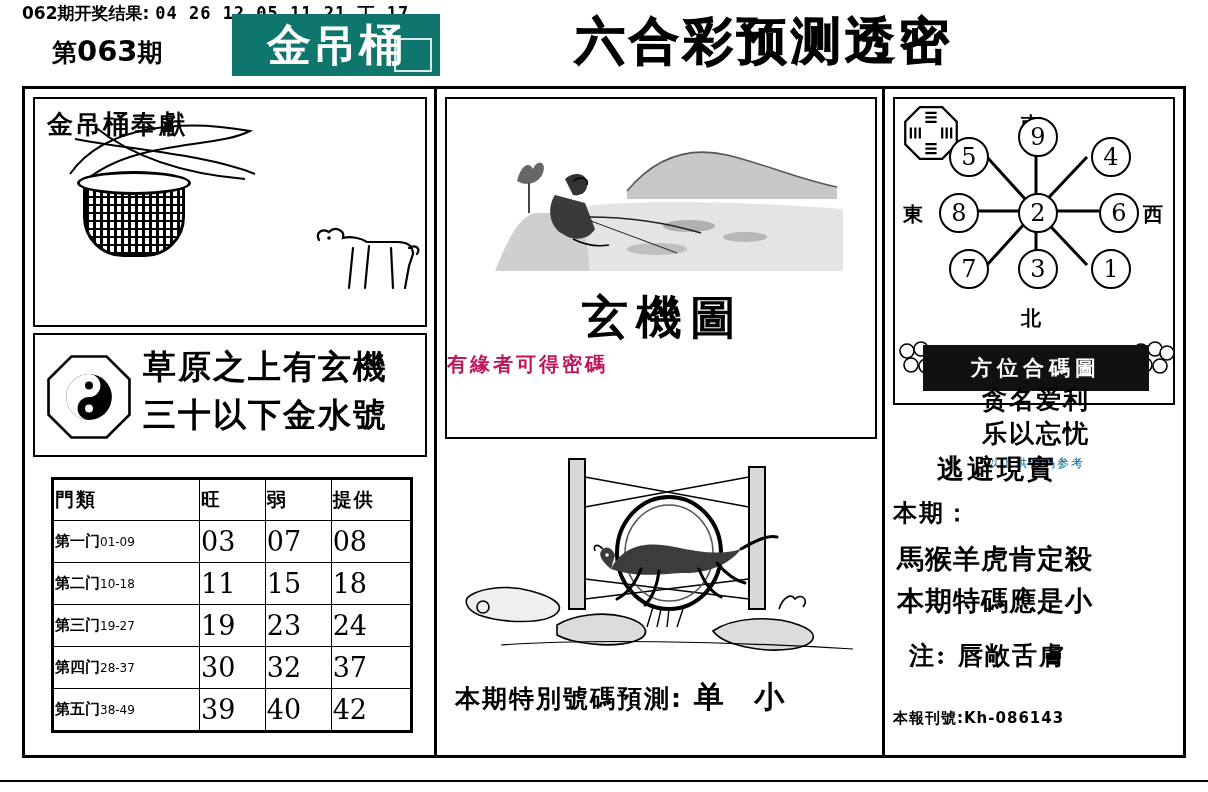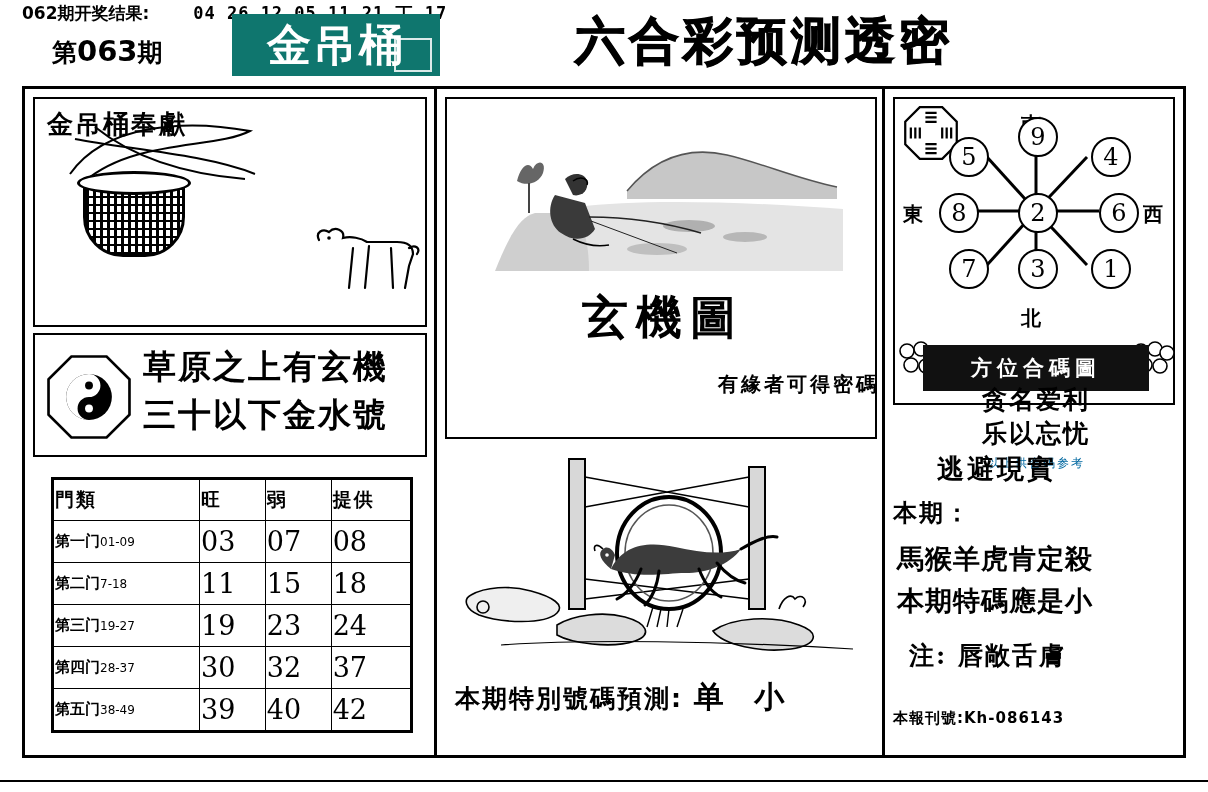--- a/index.html
+++ b/index.html
@@ -1,21 +1,21 @@
 <!DOCTYPE html>
 <html><head>
 <meta charset="utf-8">
 <style>
   html,body{margin:0;padding:0;background:#fff;}
   body{width:1208px;height:792px;font-family:"DejaVu Sans","Liberation Sans",sans-serif;color:#000;overflow:hidden;}
   .page{position:relative;width:1208px;height:792px;background:#fff;}
 
   
   .topline{position:absolute;left:22px;top:2px;font-size:17px;font-weight:bold;letter-spacing:0px;white-space:nowrap;}
-  .topline .nums{font-family:"DejaVu Sans Mono","Liberation Mono",monospace;letter-spacing:1px;margin-left:38px;}
+  .topline .nums{font-family:"DejaVu Sans Mono","Liberation Mono",monospace;letter-spacing:1px;}
 
   .issue{position:absolute;left:52px;top:34px;font-size:25px;font-weight:bold;white-space:nowrap;}
   .issue .num{font-size:29px;}
 
   .logo{position:absolute;left:232px;top:14px;width:208px;height:62px;
         background:#0f766e;color:#fff;font-size:44px;font-weight:bold;letter-spacing:2px;
         display:flex;align-items:center;justify-content:center;overflow:hidden;}
   .logo .stamp{position:absolute;right:8px;bottom:4px;width:34px;height:30px;border:2px solid #fff;opacity:.85;}
 
   .bigtitle{position:absolute;left:575px;top:8px;font-size:50px;font-weight:bold;letter-spacing:4px;white-space:nowrap;
@@ -51,21 +51,21 @@
   table.grid th{font-size:19px;font-weight:bold;letter-spacing:2px;height:38px;}
   table.grid td.cat{font-size:15px;font-weight:bold;white-space:nowrap;}
   table.grid td.cat .rng{font-size:12px;font-weight:normal;}
   table.grid td.val{font-size:27px;font-family:"DejaVu Serif","Liberation Serif",serif;}
 
   
   .mbox1{position:absolute;left:8px;top:8px;width:432px;height:342px;border:2px solid #000;box-sizing:border-box;}
   .scene{position:absolute;left:30px;top:22px;width:372px;height:160px;}
   .mtitle{position:absolute;left:0;top:188px;width:432px;text-align:center;font-size:46px;font-weight:bold;letter-spacing:8px;
           font-family:"DejaVu Serif","Liberation Serif",serif;}
-  .msub{position:absolute;left:0;top:272px;width:432px;text-align:right;font-size:20px;font-weight:bold;letter-spacing:3px;color:#000000;}
+  .msub{position:absolute;left:0;top:252px;width:432px;text-align:left;font-size:20px;font-weight:bold;letter-spacing:3px;color:#be185d;}
 
   .mbox2{position:absolute;left:8px;top:352px;width:432px;height:306px;box-sizing:border-box;}
   .dogscene{position:absolute;left:16px;top:8px;width:400px;height:220px;}
   .mbottom{position:absolute;left:10px;top:236px;width:420px;font-size:25px;font-weight:bold;letter-spacing:2px;white-space:nowrap;}
   .mbottom .ans{font-size:30px;letter-spacing:10px;}
 
   
   .rbox1{position:absolute;left:8px;top:8px;width:282px;height:308px;border:2px solid #000;box-sizing:border-box;}
   .compass{position:absolute;left:0;top:0;width:282px;height:250px;}
   .baguaSm{position:absolute;left:8px;top:6px;width:56px;height:56px;}
@@ -161,21 +161,21 @@
             <th>弱</th>
             <th>提供</th>
           </tr>
           <tr>
             <td class="cat"><span>第一门</span><span class="rng">01-09</span></td>
             <td class="val">03</td>
             <td class="val">07</td>
             <td class="val">08</td>
           </tr>
           <tr>
-            <td class="cat"><span>第二门</span><span class="rng">7-18</span></td>
+            <td class="cat"><span>第二门</span><span class="rng">10-18</span></td>
             <td class="val">11</td>
             <td class="val">15</td>
             <td class="val">18</td>
           </tr>
           <tr>
             <td class="cat"><span>第三门</span><span class="rng">19-27</span></td>
             <td class="val">19</td>
             <td class="val">23</td>
             <td class="val">24</td>
           </tr>

